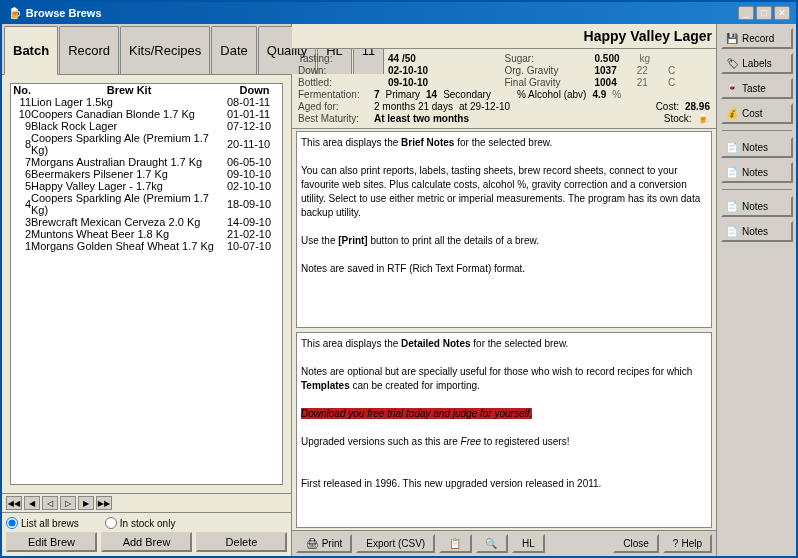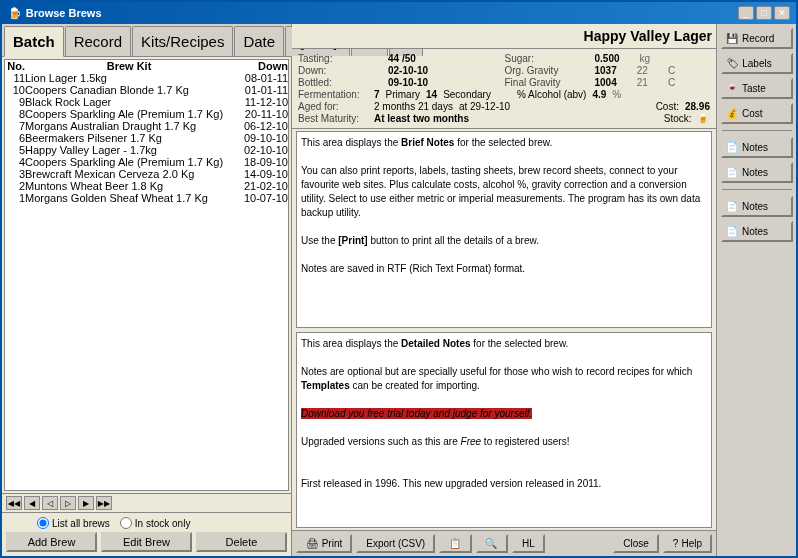--- a/index.html
+++ b/index.html
@@ -9,30 +9,30 @@
     .title-bar { background: linear-gradient(to right, #0054a6, #2080d0); color: white; padding: 3px 6px; display: flex; justify-content: space-between; align-items: center; height: 22px; }
     .title-bar-text { font-size: 11px; font-weight: bold; display: flex; align-items: center; gap: 4px; }
     .title-bar-controls { display: flex; gap: 2px; }
     .title-btn { width: 16px; height: 14px; background: #d4d0c8; border: 1px solid #888; border-radius: 2px; font-size: 9px; display: flex; align-items: center; justify-content: center; cursor: pointer; }
 
     .main-content { display: flex; flex: 1; overflow: hidden; }
 
     
     .left-panel { width: 290px; display: flex; flex-direction: column; border-right: 1px solid #888; background: #ece9d8; }
     .tabs-bar { display: flex; border-bottom: 1px solid #888; background: #d4d0c8; padding: 2px 2px 0 2px; }
-    .tab { padding: 6px 8px; border: 1px solid #888; border-bottom: none; background: #d4d0c8; cursor: pointer; font-size: 15px; margin-right: 1px; border-radius: 2px 2px 0 0; }
+    .tab { padding: 16px 8px; border: 1px solid #888; border-bottom: none; background: #d4d0c8; cursor: pointer; font-size: 13px; margin-right: 1px; border-radius: 2px 2px 0 0; }
     .tab.active { background: #ece9d8; border-bottom: 1px solid #ece9d8; font-weight: bold; z-index: 1; margin-bottom: -1px; }
     .col-no { width: 20px; text-align: right; }
-    .col-down { width: 55px; text-align: right; }
+    .col-down { width: 55px; }
 
     .nav-bar { display: flex; align-items: center; gap: 2px; padding: 2px 4px; border-top: 1px solid #888; }
     .nav-btn { width: 16px; height: 14px; background: #d4d0c8; border: 1px solid #888; font-size: 8px; display: flex; align-items: center; justify-content: center; cursor: pointer; }
 
     .bottom-controls { padding: 4px; display: flex; flex-direction: column; gap: 3px; border-top: 1px solid #888; }
-    .radio-row { display: flex; gap: 10px; align-items: flex-end; margin-left: 31px; }
+    .radio-row { display: flex; gap: 26px; align-items: flex-end; }
     .radio-label { font-size: 10px; display: flex; align-items: center; gap: 3px; }
     .action-btns { display: flex; gap: 4px; }
     .action-btn { padding: 2px 10px; background: #d4d0c8; border: 2px outset #d4d0c8; font-size: 11px; cursor: pointer; flex: 1; }
 
     
     .center-panel { flex: 1; display: flex; flex-direction: column; overflow: hidden; }
     .brew-title { text-align: right; font-size: 14px; font-weight: bold; padding: 4px; border-bottom: 1px solid #888; background: #ece9d8; }
 
     .info-grid { display: grid; grid-template-columns: 1fr 1fr; padding: 4px 6px; gap: 1px; font-size: 10px; border-bottom: 1px solid #888; }
     .info-row { display: flex; gap: 20px; align-items: baseline; }
@@ -49,21 +49,21 @@
     .bottom-toolbar { display: flex; gap: 4px; padding: 3px 4px; border-top: 1px solid #888; background: #d4d0c8; }
     .toolbar-btn { padding: 2px 8px; background: #d4d0c8; border: 2px outset #d4d0c8; font-size: 10px; cursor: pointer; display: flex; align-items: center; gap: 3px; }
 
     
     .right-sidebar { width: 80px; display: flex; flex-direction: column; align-items: center; gap: 4px; padding: 4px 2px; border-left: 1px solid #888; background: #d4d0c8; }
     .side-btn { width: 72px; padding: 3px 4px; background: #d4d0c8; border: 2px outset #d4d0c8; font-size: 10px; cursor: pointer; display: flex; align-items: center; gap: 3px; white-space: nowrap; }
     .spacer { flex: 1; }
 
     .separator { width: 70px; height: 1px; background: #888; margin: 2px 0; }
 
-    .brew-table-container { display: flex; flex: 1; overflow: hidden; margin: 2px; }
+    .brew-table-container { display: flex; flex: 1; overflow: hidden; margin: 8px; }
     .brew-table-inner { flex: 1; overflow-y: auto; background: white; border: 1px solid #888; }
     .brew-table-inner table { width: 100%; border-collapse: collapse; }
 
     input[type="radio"] { width: 12px; height: 12px; }
   </style>
 </head>
 <body>
 
 <div class="window">
 
@@ -110,31 +110,31 @@
                   <td class="col-down">08-01-11</td>
                 </tr>
                 <tr>
                   <td class="col-no">10</td>
                   <td>Coopers Canadian Blonde 1.7 Kg</td>
                   <td class="col-down">01-01-11</td>
                 </tr>
                 <tr>
                   <td class="col-no">9</td>
                   <td>Black Rock Lager</td>
-                  <td class="col-down">11-12-10</td>
+                  <td class="col-down">07-12-10</td>
                 </tr>
                 <tr>
                   <td class="col-no">8</td>
                   <td>Coopers Sparkling Ale (Premium 1.7 Kg)</td>
                   <td class="col-down">20-11-10</td>
                 </tr>
                 <tr>
                   <td class="col-no">7</td>
                   <td>Morgans Australian Draught 1.7 Kg</td>
-                  <td class="col-down">06-12-10</td>
+                  <td class="col-down">06-05-10</td>
                 </tr>
                 <tr>
                   <td class="col-no">6</td>
                   <td>Beermakers Pilsener 1.7 Kg</td>
                   <td class="col-down">09-10-10</td>
                 </tr>
                 <tr class="selected">
                   <td class="col-no">5</td>
                   <td>Happy Valley Lager - 1.7kg</td>
                   <td class="col-down">02-10-10</td>
@@ -178,22 +178,22 @@
           <label class="radio-label">
             <input type="radio" name="brew-filter" checked="" style="">
             <span>List all brews</span>
           </label>
           <label class="radio-label">
             <input type="radio" name="brew-filter" style="">
             <span>In stock only</span>
           </label>
         </div>
         <div class="action-btns">
+          <button class="action-btn">Edit Brew</button>
           <button class="action-btn">Add Brew</button>
-          <button class="action-btn">Edit Brew</button>
           <button class="action-btn">Delete</button>
         </div>
       </div>
     </div>
 
     <div class="center-panel">
 
       <div class="brew-title">Happy Valley Lager</div>
 
       <div class="info-grid">

